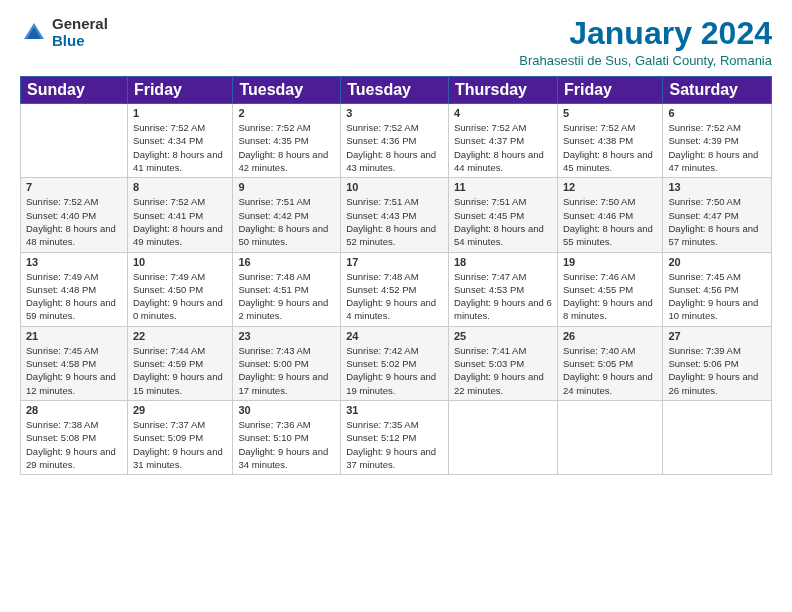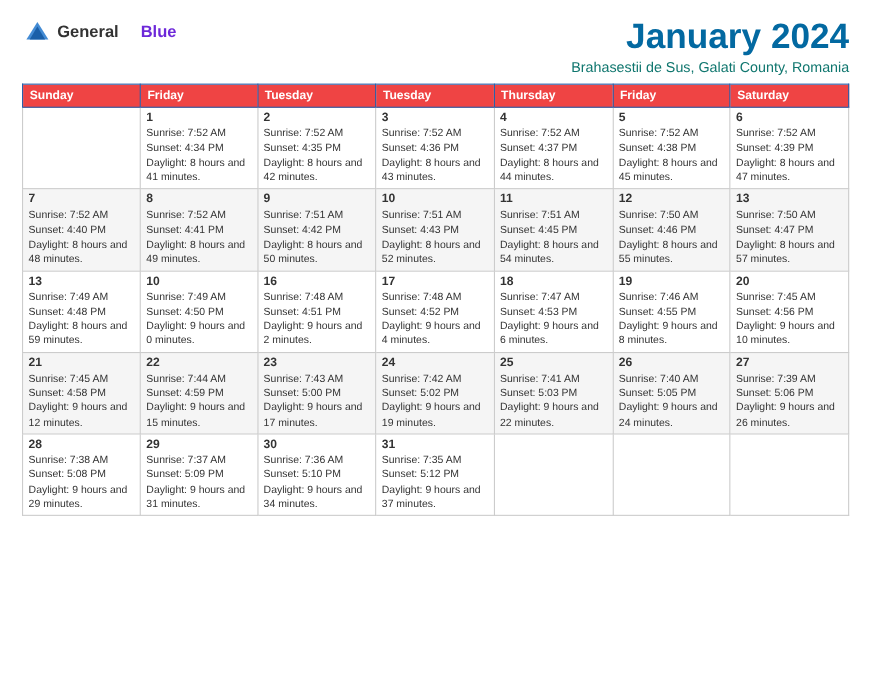--- a/index.html
+++ b/index.html
@@ -22,33 +22,32 @@
       justify-content: space-between;
       margin-bottom: 8px;
     }
     .logo {
       display: flex;
       align-items: center;
       gap: 4px;
     }
     .logo-text {
       display: flex;
-      flex-direction: row;
+      flex-direction: column;
       line-height: 1.1;
-      gap: 20px;
     }
     .logo-general {
       font-size: 15px;
       font-weight: bold;
       color: #333;
     }
     .logo-blue {
       font-size: 15px;
       font-weight: bold;
-      color: #6d28d9;
+      color: #0369a1;
     }
     .logo-icon {
       width: 28px;
       height: 28px;
     }
     .title-block {
       text-align: right;
     }
     .cal-title {
       font-size: 32px;
@@ -60,25 +59,25 @@
       font-size: 13px;
       color: #0f766e;
       margin-top: 2px;
     }
     .calendar {
       width: 100%;
       border-collapse: collapse;
       font-size: 10px;
     }
     .calendar th {
-      background: #ef4444;
+      background: #4c1d95;
       color: #fff;
       text-align: left;
       padding: 4px 6px;
-      font-size: 11px;
+      font-size: 16px;
       font-weight: bold;
       border: 1px solid #2a5faa;
     }
     .calendar td {
       border: 1px solid #ccc;
       vertical-align: top;
       padding: 3px 5px;
       width: 113px;
       min-height: 70px;
       background: #fff;

